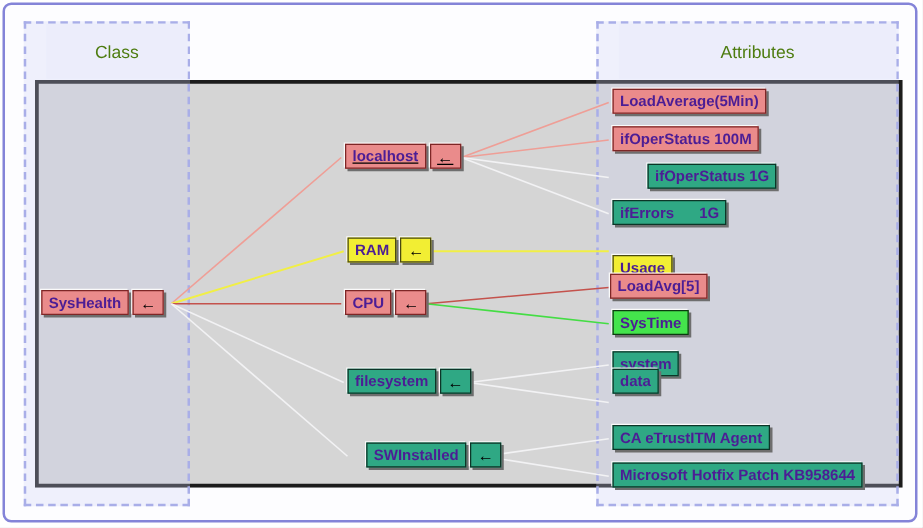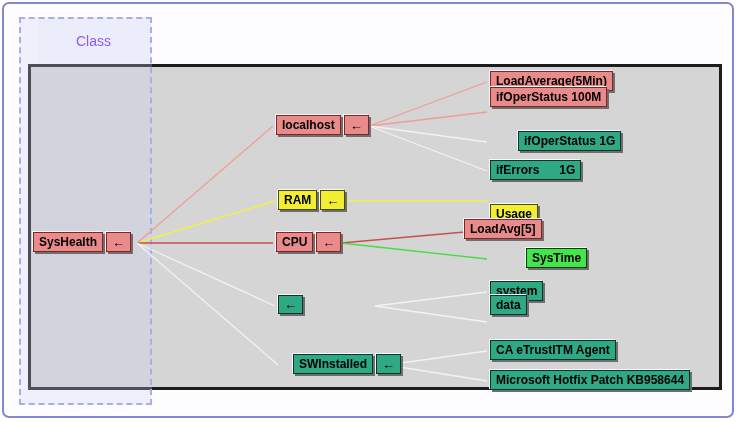--- a/index.html
+++ b/index.html
@@ -6,45 +6,50 @@
   .viewport{position:relative;width:738px;height:422px;background:#ffffff;overflow:hidden;
             font-family:"Liberation Sans",sans-serif;}
   .frame{position:absolute;left:2px;top:2px;width:728px;height:412px;
          border:2px solid #8484d8;border-radius:7px;background:#fdfdff;}
   .canvas{position:absolute;left:28px;top:64px;width:688px;height:320px;
           background:#d5d5d5;border:3px solid #1c1c1c;z-index:1;}
   .lane{position:absolute;top:17px;height:388px;border:2px dashed #a9aee8;
         background:rgba(206,210,244,0.28);z-index:2;box-sizing:border-box;}
   .lane-header{position:absolute;left:16px;right:0;top:0;height:44px;background:#ecedfb;
                display:flex;align-items:center;justify-content:center;
-               color:#8b5cf6;font-size:14px;}
+               color:#4d7c0f;font-size:14px;}
   .wires{position:absolute;left:0;top:0;width:738px;height:422px;z-index:3;pointer-events:none;}
   .node{position:absolute;display:flex;gap:3px;z-index:5;}
   .part{border:1px solid #000;padding:2px 5px 1px 5px;font-weight:bold;font-size:12px;
-        line-height:15px;color:#000000;white-space:pre;
+        line-height:15px;color:#4c1d95;white-space:pre;
         box-shadow:-1px -1px 0 #fafafa,2px 2px 0 #6e6e6e;}
   .arrow{display:flex;align-items:center;justify-content:center;padding:1px 5px;
          font-weight:bold;font-size:13px;line-height:15px;color:#000;border:1px solid #000;
          box-shadow:-1px -1px 0 #fafafa,2px 2px 0 #6e6e6e;cursor:pointer;}
   .salmon{background:#ea8b8b;border-color:#7e2626;}
   .yellow{background:#f2ee33;border-color:#4a4a10;}
   .teal{background:#2fa884;border-color:#0c3527;}
-  .green{background:#44e44c;border-color:#0c3a10;margin-left:36px;}
+  .green{background:#44e44c;border-color:#0c3a10;}
 </style>
 </head>
 <body>
 
 <div class="viewport">
   <div class="frame"></div>
 
   <div class="canvas"></div>
 
   <div class="lane" style="left:19px;width:133px;">
     <div class="lane-header">
       <span>Class</span>
+    </div>
+  </div>
+  <div class="lane" style="left:477px;width:242px;">
+    <div class="lane-header">
+      <span>Attributes</span>
     </div>
   </div>
 
   <svg class="wires" viewBox="0 0 738 422">
     <line x1="137" y1="243" x2="273" y2="126" stroke="#ef9e96" stroke-width="1.3"></line>
     <line x1="137" y1="243" x2="275" y2="201" stroke="#f1ef45" stroke-width="1.6"></line>
     <line x1="137" y1="243" x2="273" y2="243" stroke="#c4524c" stroke-width="1.3"></line>
     <line x1="137" y1="243" x2="275" y2="306" stroke="#f2f2f4" stroke-width="1.3"></line>
     <line x1="137" y1="243" x2="278" y2="365" stroke="#f2f2f4" stroke-width="1.3"></line>
     <line x1="369" y1="126" x2="487" y2="82" stroke="#ef9e96" stroke-width="1.3"></line>
@@ -58,56 +63,57 @@
     <line x1="375" y1="306" x2="487" y2="322" stroke="#f2f2f4" stroke-width="1.3"></line>
     <line x1="387" y1="365" x2="487" y2="351" stroke="#f2f2f4" stroke-width="1.3"></line>
     <line x1="387" y1="365" x2="487" y2="381" stroke="#f2f2f4" stroke-width="1.3"></line>
   </svg>
 
   <div class="node" style="left:33px;top:232px;">
     <span class="part salmon">SysHealth</span>
     <span class="arrow salmon">←</span>
   </div>
 
-  <div class="node" style="left:276px;top:115px;">
+  <div class="node" style="left:276px;top:115px;text-decoration:underline;">
     <span class="part salmon">localhost</span>
     <span class="arrow salmon">←</span>
   </div>
   <div class="node" style="left:278px;top:190px;">
     <span class="part yellow">RAM</span>
     <span class="arrow yellow">←</span>
   </div>
   <div class="node" style="left:276px;top:232px;">
     <span class="part salmon">CPU</span>
     <span class="arrow salmon">←</span>
   </div>
   <div class="node" style="left:278px;top:295px;">
+    <span class="part teal">filesystem</span>
     <span class="arrow teal">←</span>
   </div>
   <div class="node" style="left:281px;top:354px;margin-left:12px;">
     <span class="part teal">SWInstalled</span>
     <span class="arrow teal">←</span>
   </div>
 
   <div class="node" style="left:490px;top:71px;">
     <span class="part salmon">LoadAverage(5Min)</span>
   </div>
-  <div class="node" style="left:490px;top:87px;">
+  <div class="node" style="left:490px;top:101px;">
     <span class="part salmon">ifOperStatus 100M</span>
   </div>
   <div class="node" style="left:490px;top:131px;padding-left:28px;">
     <span class="part teal">ifOperStatus 1G</span>
   </div>
   <div class="node" style="left:490px;top:160px;">
     <span class="part teal">ifErrors      1G</span>
   </div>
   <div class="node" style="left:490px;top:204px;">
     <span class="part yellow">Usage</span>
   </div>
-  <div class="node" style="left:464px;top:219px;align-items:flex-end;">
+  <div class="node" style="left:488px;top:219px;align-items:flex-end;">
     <span class="part salmon">LoadAvg[5]</span>
   </div>
   <div class="node" style="left:490px;top:248px;">
     <span class="part green">SysTime</span>
   </div>
   <div class="node" style="left:490px;top:281px;">
     <span class="part teal">system</span>
   </div>
   <div class="node" style="left:490px;top:295px;">
     <span class="part teal">data</span>

